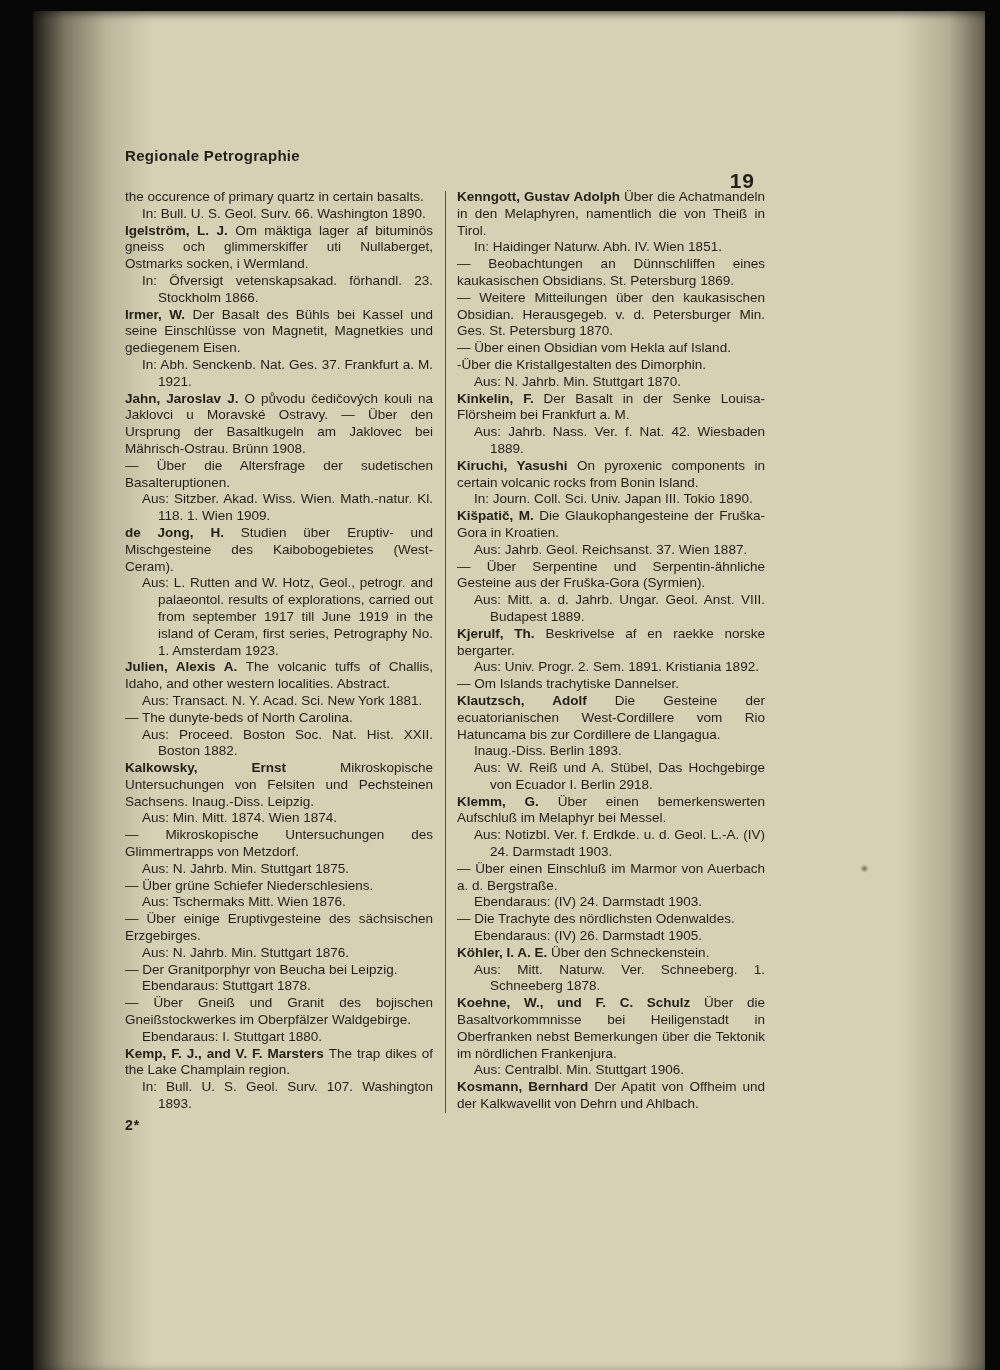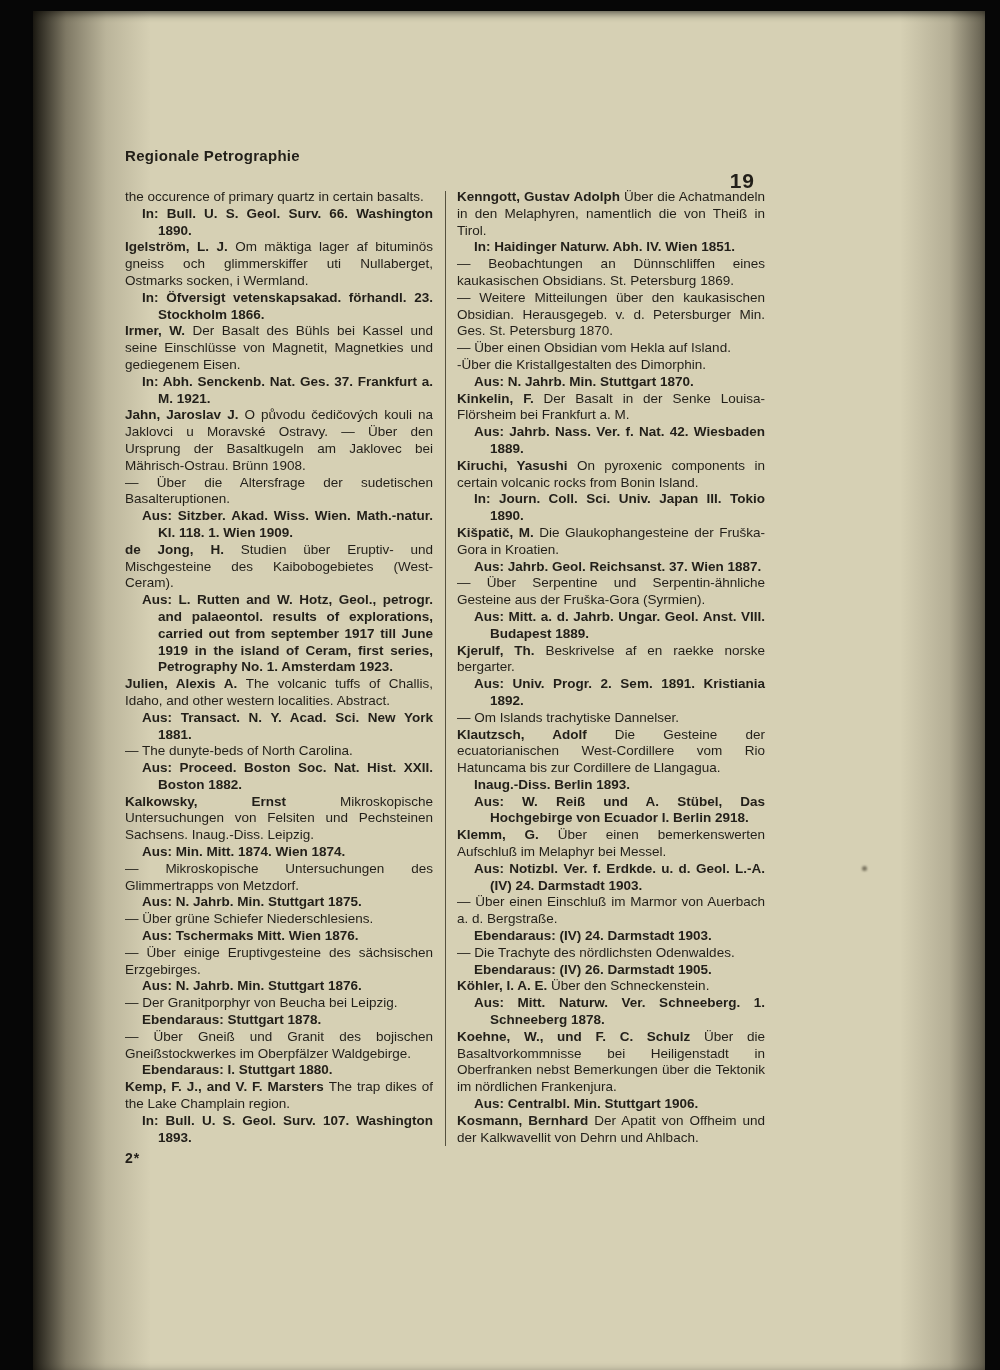--- a/index.html
+++ b/index.html
@@ -39,21 +39,21 @@
     position:absolute;left:92px;top:136px;width:642px;
     color:#221f19;
   }
   .page-header{position:relative;height:22px;margin-bottom:20px;font-weight:bold;font-size:15px;}
   .running-title{position:absolute;left:0;right:0;letter-spacing:0.3px;}
   .page-number{position:absolute;right:12px;top:-2px;font-size:21px;letter-spacing:1px;margin-top:24px;}
   .columns{display:flex;align-items:flex-start;}
   .column{width:308px;font-size:13.5px;line-height:16.8px;text-align:justify;hyphens:auto;-webkit-hyphens:auto;}
   .col-divider{width:1px;background:#55513f;margin:2px 11px 0 12px;align-self:stretch;}
   .column p{margin:0;}
-  .column p.cite{padding-left:33px;text-indent:-16px;font-weight:bold;}
+  .column p.cite{padding-left:33px;text-indent:-16px;}
   .column b{font-weight:bold;margin-top:28px;}
   .signature{font-weight:bold;font-size:14px;margin-top:4px;letter-spacing:1px;}
 </style>
 </head>
 <body>
 
 <div class="page">
   <div class="binding-shadow"></div>
   <div class="fore-edge-shadow"></div>
   <div class="speck"></div>

